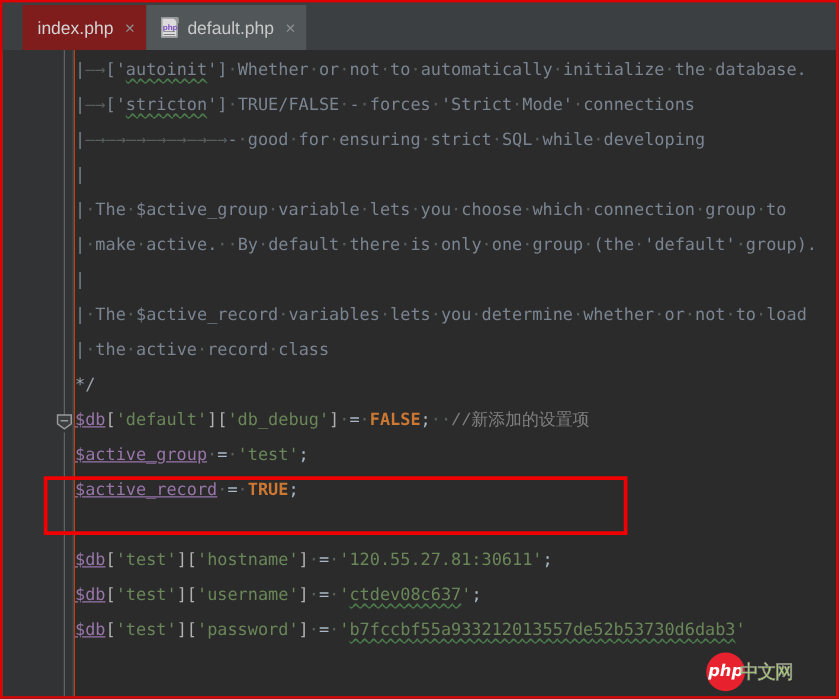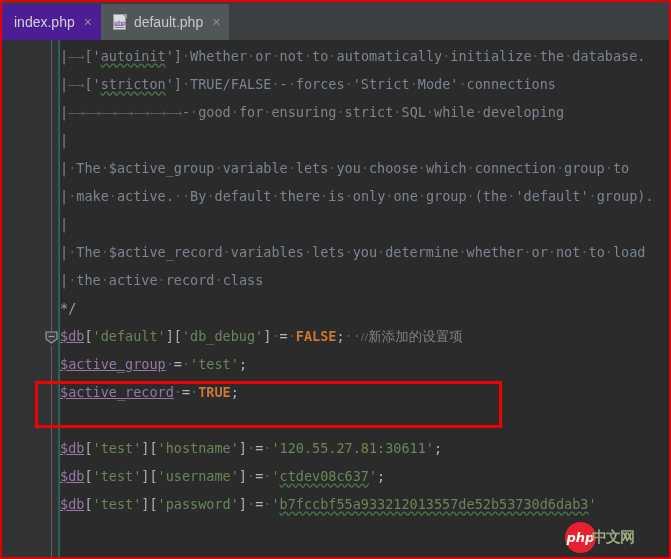--- a/index.html
+++ b/index.html
@@ -38,22 +38,23 @@
     align-items: center;
     gap: 6px;
     padding: 0 9px 0 12px;
     box-sizing: border-box;
     font-family: "Liberation Sans", sans-serif;
     font-size: 14px;
     cursor: default;
     position: relative;
   }
   .tab.inactive {
-    background: #4c1d95;
+    background: #7f1d1d;
     color: #d4d4d4;
+    margin-left: 16px;
   }
   .tab.active {
     background: #515658;
     color: #c9c9c9;
   }
   .tab-label { white-space: nowrap; }
   .tab-close {
     font-family: "Liberation Sans", sans-serif;
     font-size: 14px;
     color: #8d9091;
@@ -96,21 +97,21 @@
     background: repeating-linear-gradient(to bottom, #7a7a7a 0px, #7a7a7a 1px, #dcdcdc 1px, #dcdcdc 2px);
   }
   .tabbar-filler { flex: 1 1 auto; height: 36px; background: #3c3f41; }
 
   
   .editor {
     position: absolute;
     left: 0; top: 38px;
     width: 667px;
     height: 517px;
-    background: #0f766e;
+    background: #c2410c;
     overflow: hidden;
   }
   .gutter {
     position: absolute;
     left: 0; top: 0;
     width: 57px; height: 100%;
     background: #313335;
     border-right: 1px solid #4b4b4b;
     box-sizing: border-box;
   }
@@ -130,21 +131,21 @@
   
   .cmt   { color: #7b8591; }
   .cmt-b { color: #9aa3ac; }
   .ws    { color: #58605f; }
   .arrow { color: #58605f; }
   .var   { color: #9876aa; text-decoration: underline; }
   .brk   { color: #b0b0b0; }
   .str   { color: #6a8759; }
   .kw    { color: #cc7832; font-weight: bold; margin-top: 28px; }
   .op    { color: #a9b7c6; }
-  .zh    { font-family: Liberation Serif, serif; color: #808080; }
+  .zh    { font-family: Liberation Mono, monospace; color: #808080; }
 
   .spell {
     text-decoration: underline;
     text-decoration-style: wavy;
     text-decoration-color: #4a7a4a;
     text-underline-offset: 2px;
   }
 
   
 

